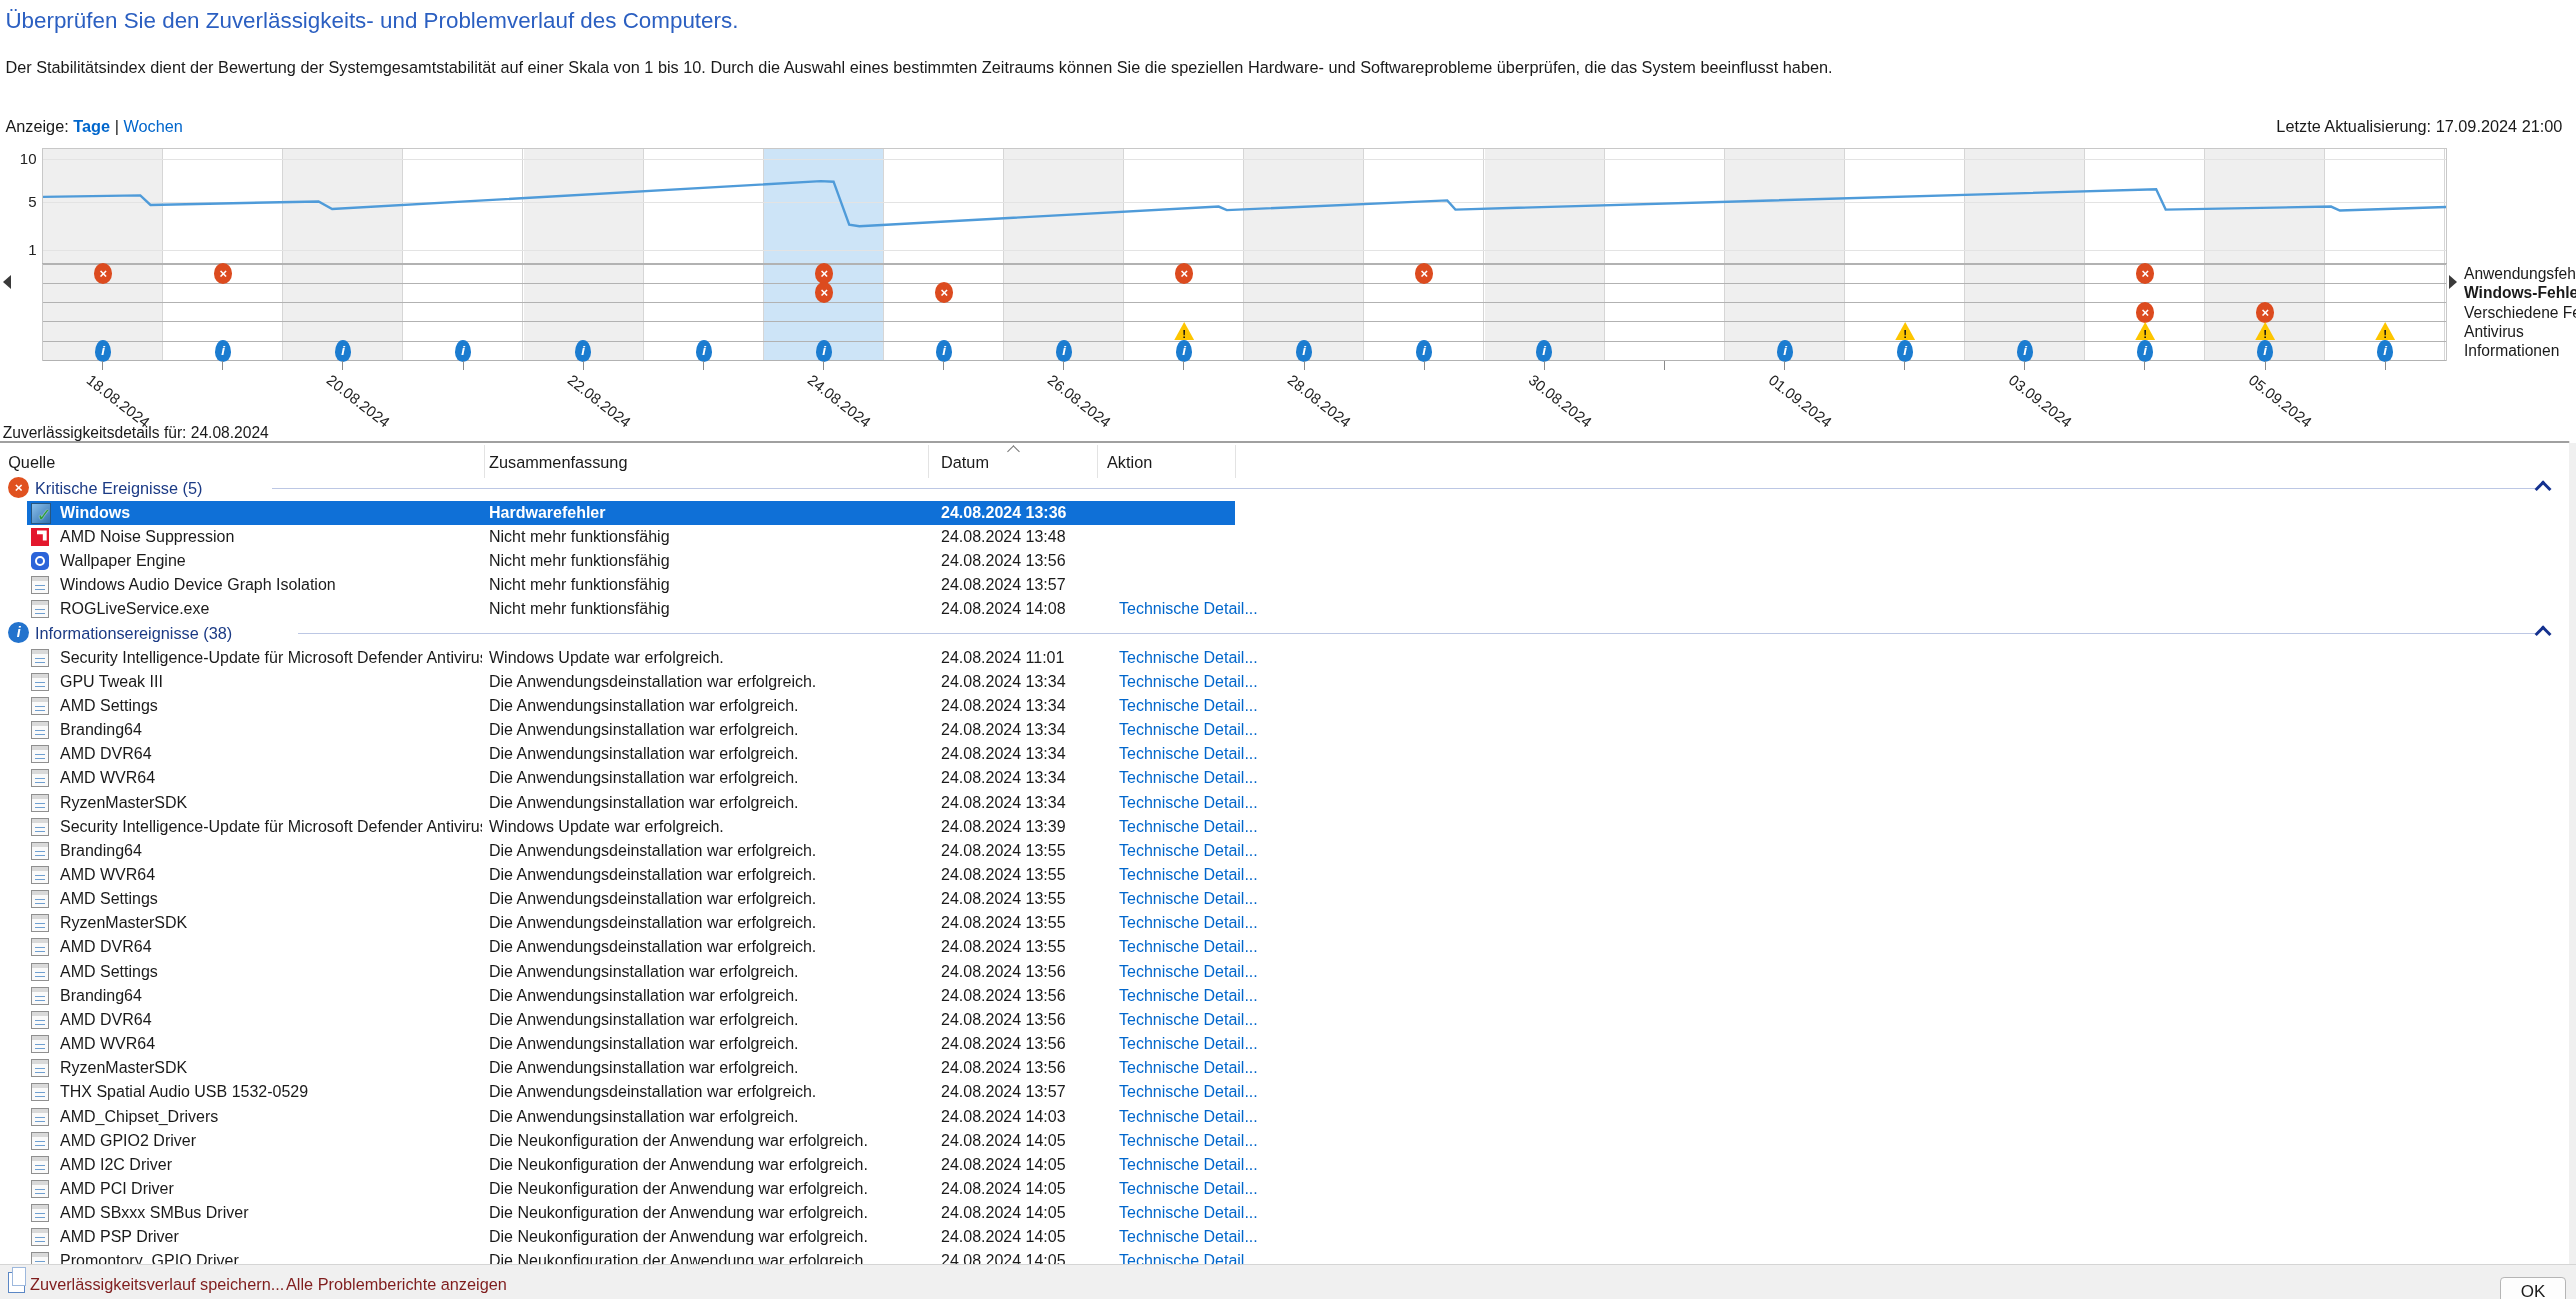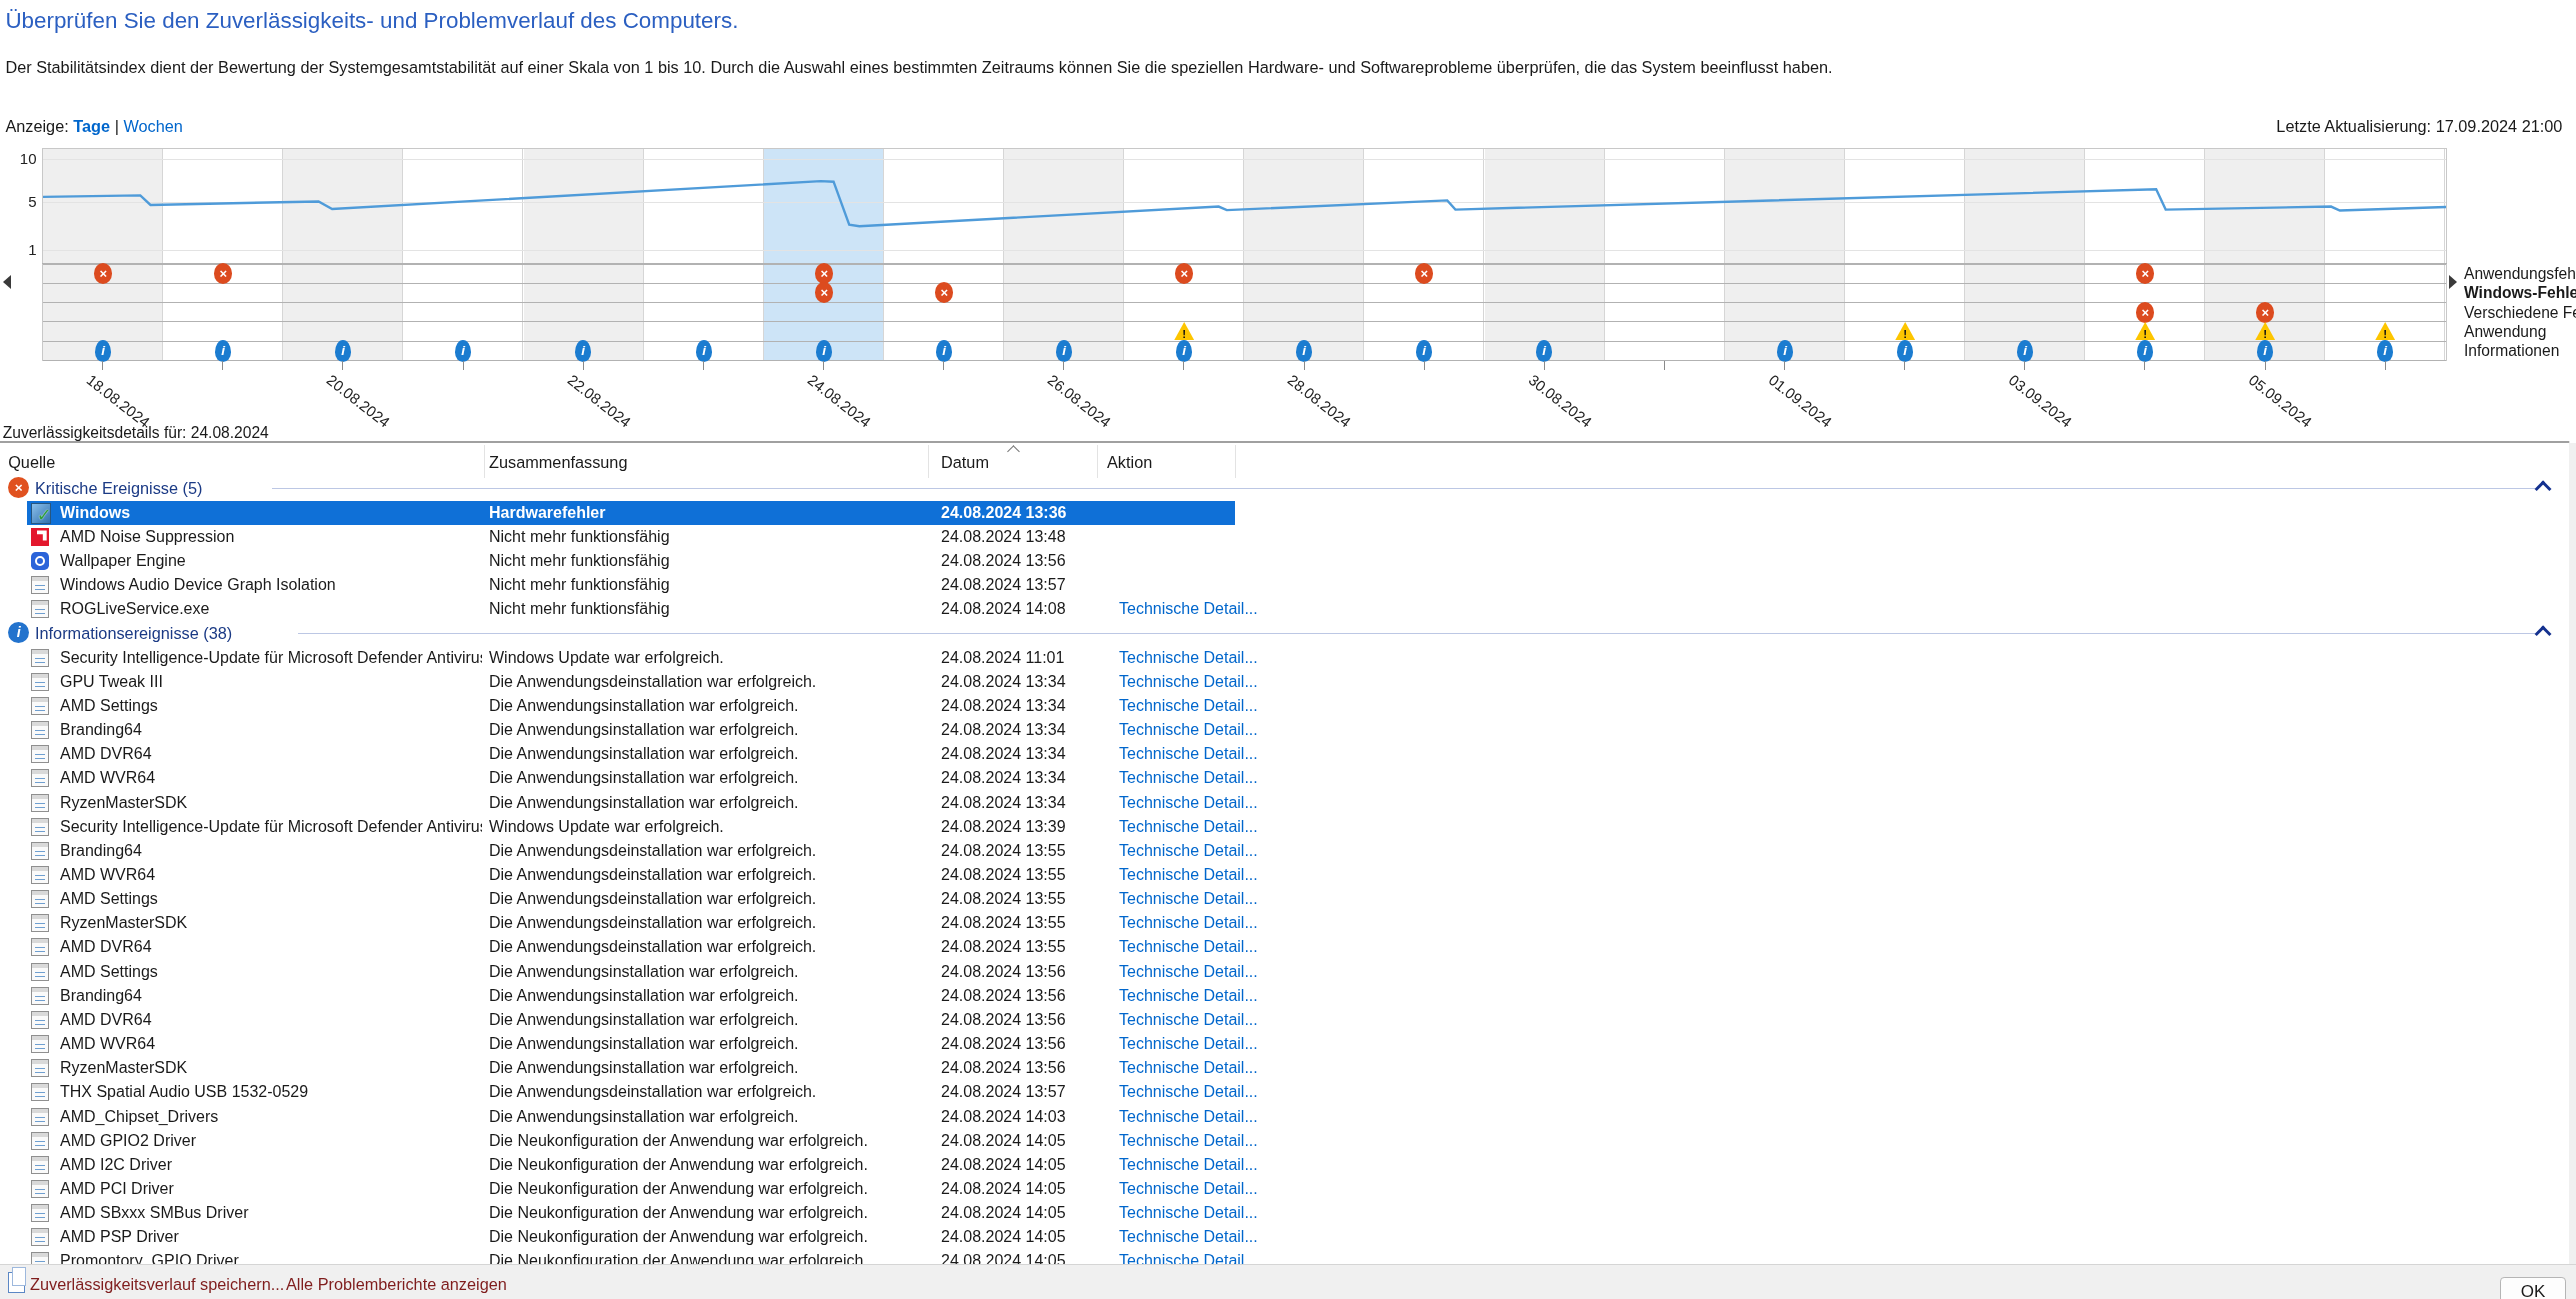--- a/index.html
+++ b/index.html
@@ -219,21 +219,21 @@
       <div class="datelab" style="left: 1295px;">28.08.2024</div>
       <div class="datelab" style="left: 1536px;">30.08.2024</div>
       <div class="datelab" style="left: 1776px;">01.09.2024</div>
       <div class="datelab" style="left: 2016px;">03.09.2024</div>
       <div class="datelab" style="left: 2256px;">05.09.2024</div>
     </div>
   <div id="legend">
       <div class="legend" style="top: 264px;">Anwendungsfehler</div>
       <div class="legend" style="top: 283px; font-weight: bold;">Windows-Fehler</div>
       <div class="legend" style="top: 303px;">Verschiedene Fehler</div>
-      <div class="legend" style="top: 322px;">Anwendung</div>
+      <div class="legend" style="top: 322px;">Antivirus</div>
       <div class="legend" style="top: 341px;">Informationen</div>
     </div>
   <div class="navarrow navleft"></div>
   <div class="navarrow navright"></div>
 
   <div class="dheading">Zuverlässigkeitsdetails für: 24.08.2024</div>
 
   <div class="tbl">
     <div class="tbl-topbar"></div>
     <div class="thead">

